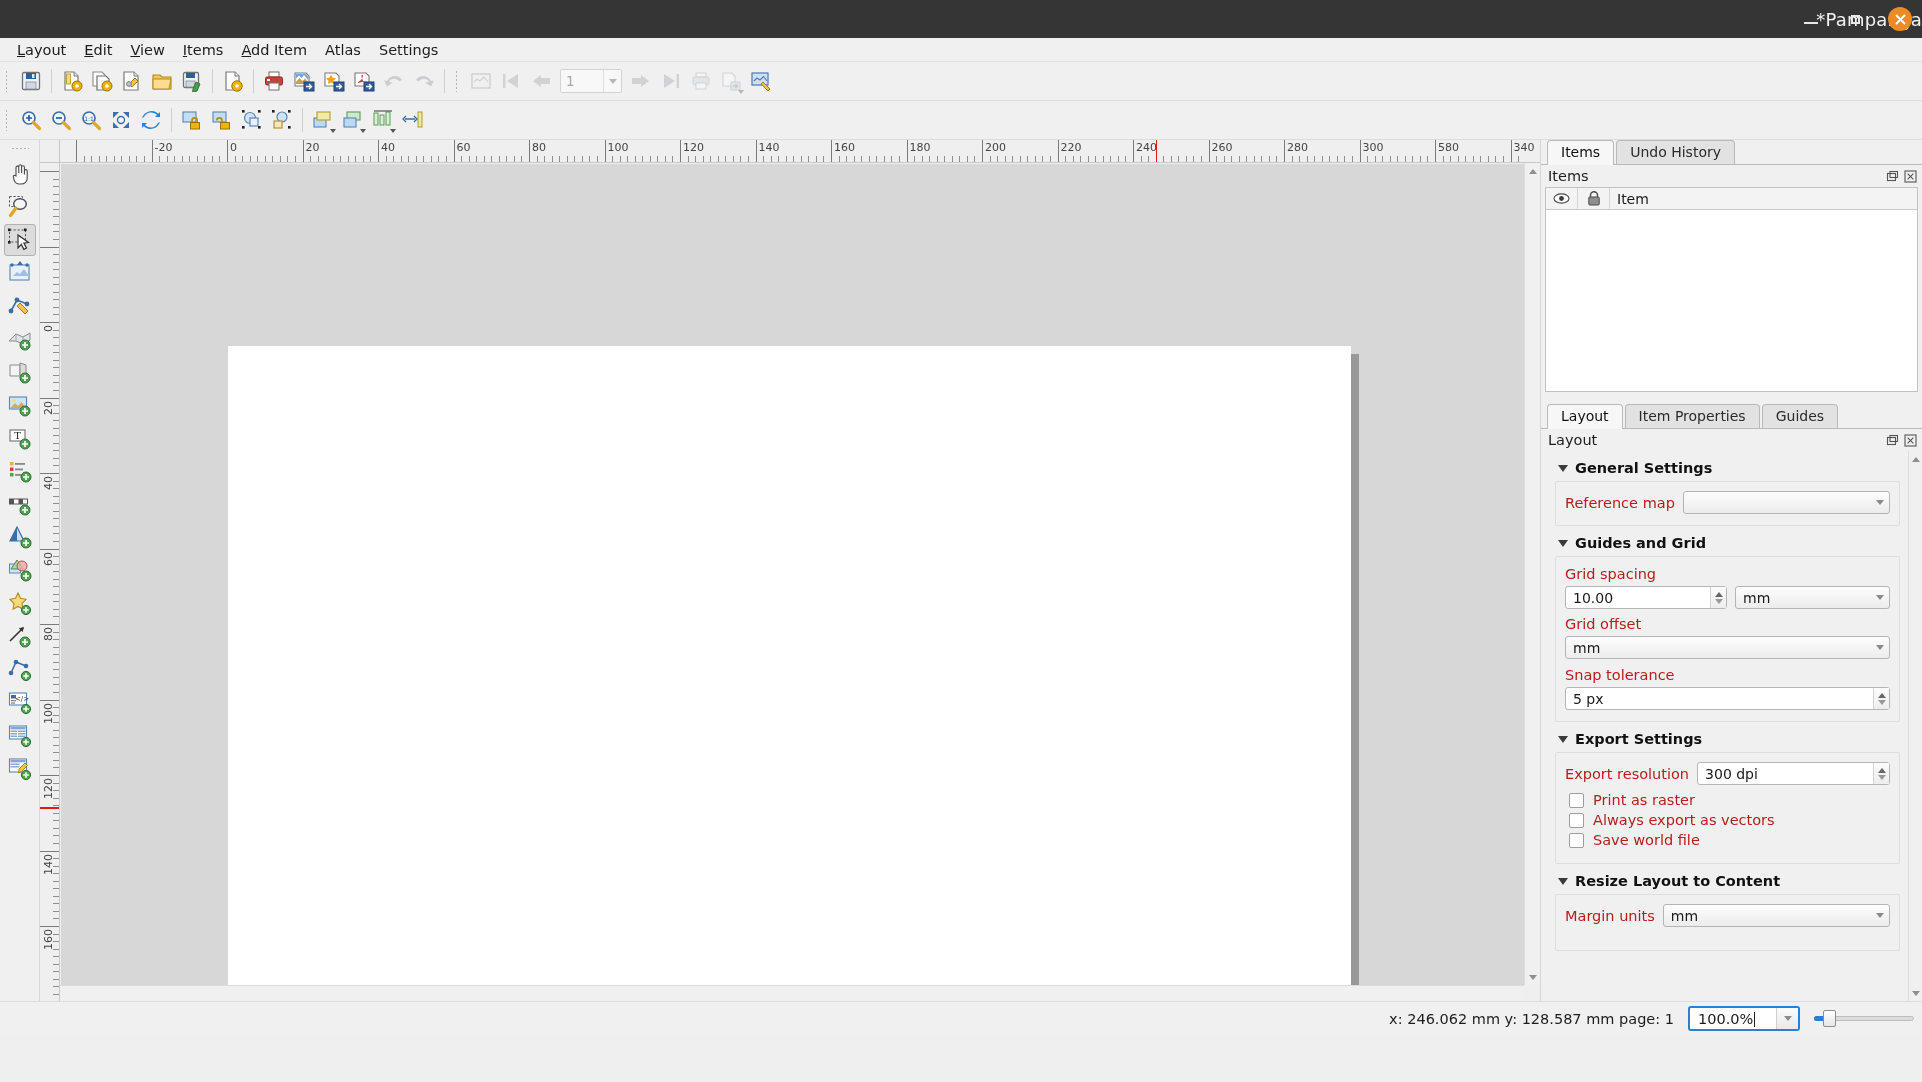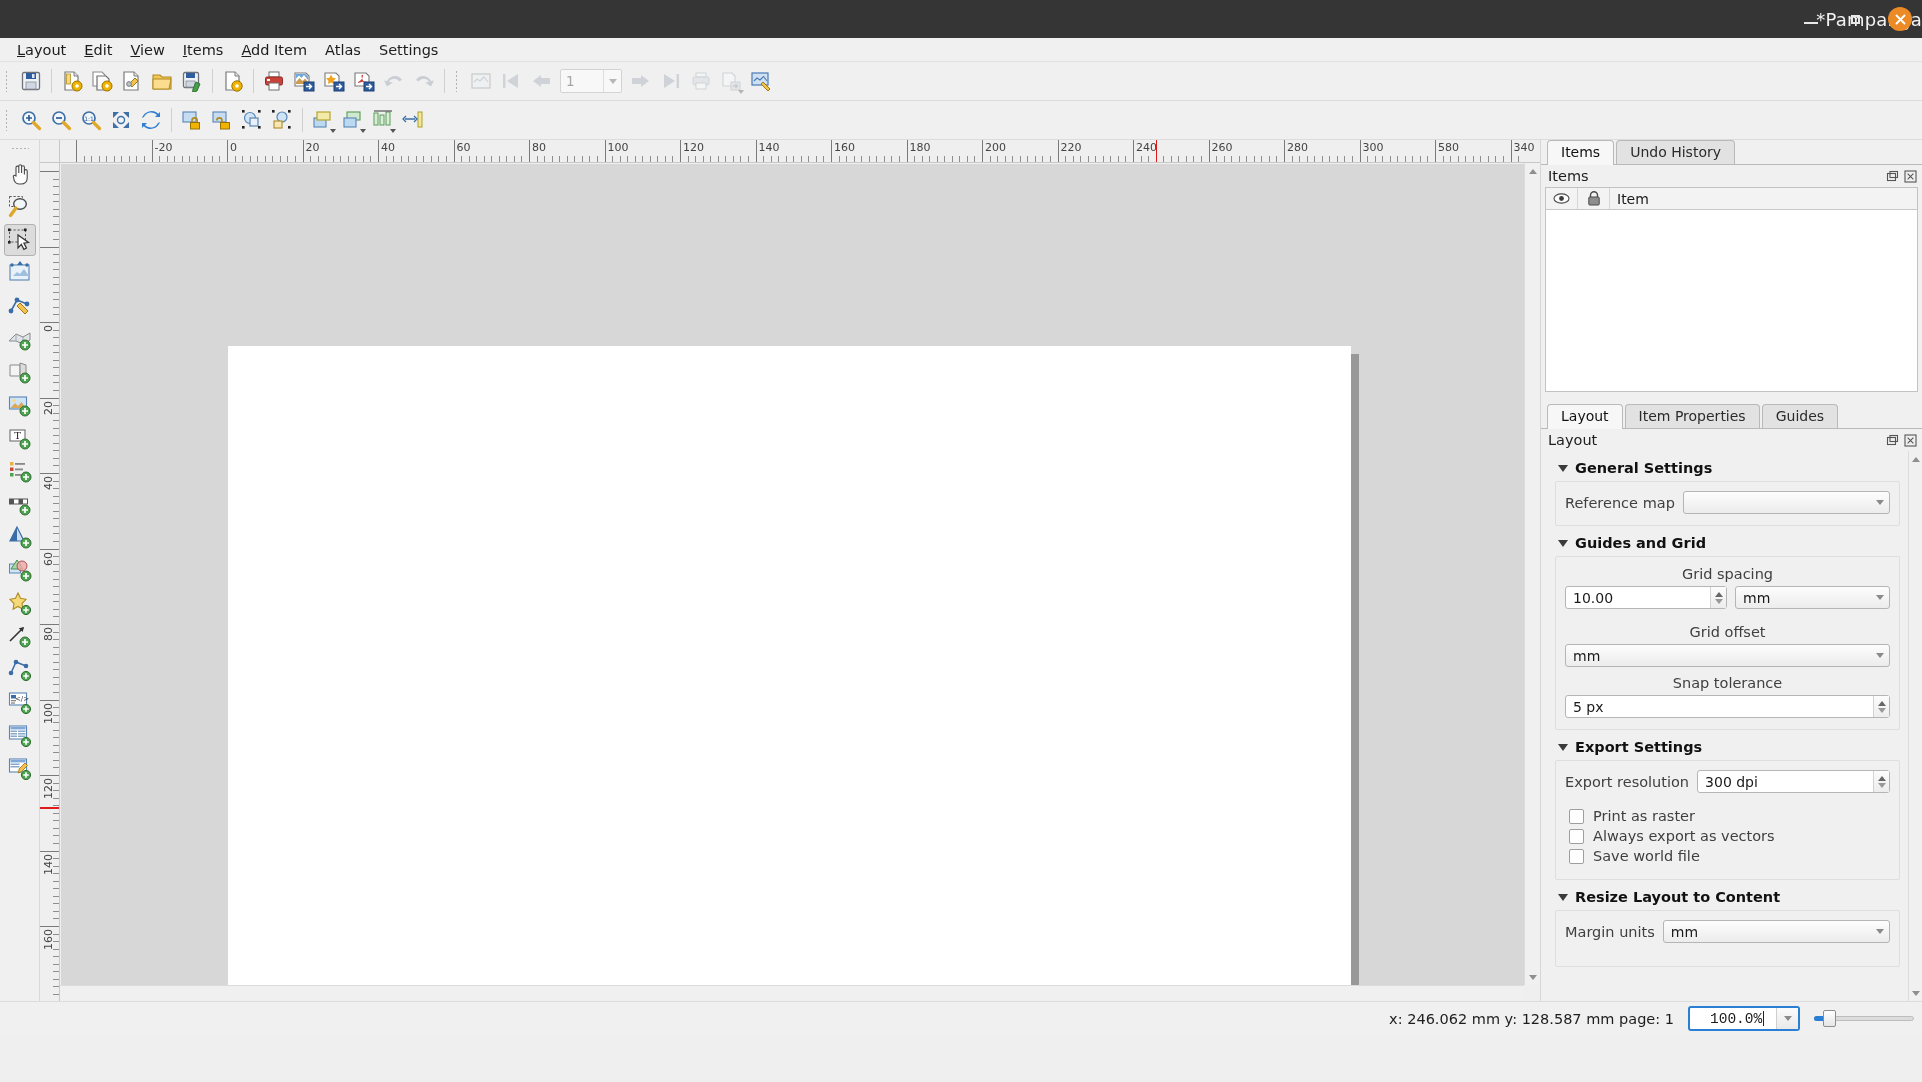--- a/index.html
+++ b/index.html
@@ -94,39 +94,39 @@
   .ithead .c{ display:flex;align-items:center;justify-content:center;height:100%; border-right:1px solid #d6d6d6;}
   .ithead .c.item{ justify-content:flex-start; padding-left:7px; flex:1; border-right:none;}
 
   .props{ flex:1; overflow:hidden; position:relative; }
   .propscroll{ position:absolute; inset:0 14px 0 0; overflow:hidden; padding:0 6px 0 8px;}
   .propsbar{ position:absolute; right:0; top:0; bottom:0; width:14px; background:#f0f0f0; border-left:1px solid #dcdcdc;}
   .section{ margin-top:9px; }
   .sechdr{ display:flex; align-items:center; gap:7px; font-weight:bold; font-size:14.5px; padding-left:9px; color:#111;}
   .sectri{ width:0;height:0;border-left:5px solid transparent;border-right:5px solid transparent;border-top:7px solid #3a3a3a;}
   .secbody{ border:1px solid #dedede; border-radius:2px; margin:5px 2px 0 6px; padding:9px 9px 11px;}
-  .row{ display:flex; align-items:center; gap:8px; margin-bottom:15px;}
-  .lbl{ font-size:14.5px; color:#404040;text-align:center; }
+  .row{ display:flex; align-items:center; gap:8px; margin-bottom:7px;}
+  .lbl{ font-size:14.5px; color:#b91c1c; }
   .combo{ flex:1; height:23px; border:1px solid #b5b5b5; border-radius:3px;
           background:linear-gradient(#fdfdfd,#ececec); display:flex; align-items:center; padding:0 5px 0 7px; font-size:14px;}
   .combo .sp{ flex:1;}
   .spin{ height:23px; border:1px solid #b5b5b5; border-radius:3px; background:#fff; display:flex; align-items:center; font-size:14px; padding-left:7px; position:relative;}
   .spin .val{ flex:1; }
   .spinarrows{ width:16px; height:100%; border-left:1px solid #d2d2d2; display:flex; flex-direction:column; align-items:center; justify-content:center; gap:2px; background:linear-gradient(#fcfcfc,#ededed);}
   .sa{ width:0;height:0;}
   .sa.up{ border-left:4px solid transparent;border-right:4px solid transparent;border-bottom:5px solid #666;}
   .sa.down{ border-left:4px solid transparent;border-right:4px solid transparent;border-top:5px solid #999;}
   .cbrow{ display:flex; align-items:center; gap:9px; margin:4px 0 4px 4px;}
   .cbox{ width:15px;height:15px;border:1px solid #9e9e9e; background:#fff; border-radius:2px; flex:none;}
 
   
   .status{ height:34px; background:#f0f0f0; border-top:1px solid #dcdcdc; display:flex; align-items:center; justify-content:flex-end; padding-right:8px; gap:14px;}
   .statustxt{ font-size:14.5px; color:#1d1d1d;}
   .zoomcombo{ width:112px; height:25px; border:2px solid #2a7fd4; border-radius:3px; background:#fff; display:flex; align-items:center; font-size:14.5px;}
-  .zoomcombo .zv{ padding-left:20px; flex:1; position:relative;font-family:Liberation Mono, monospace;}
+  .zoomcombo .zv{ padding-left:8px; flex:1; position:relative;}
   .zoomcombo .zv::after{ content:""; display:inline-block; width:1px;height:15px;background:#222; margin-left:1px; vertical-align:-3px;}
   .zoomcombo .zdd{ width:22px; height:100%; border-left:1px solid #cfcfcf; display:flex;align-items:center;justify-content:center; background:linear-gradient(#fbfbfb,#e9e9e9);}
   .zslider{ width:100px; height:18px; display:flex; align-items:center; position:relative;}
   .ztrack{ position:absolute; left:0; right:0; height:5px; background:#dcdcdc; border:1px solid #bdbdbd; border-radius:3px;}
   .zfill{ position:absolute; left:0; width:12px; height:5px; background:#2a7fd4; border-radius:3px 0 0 3px;}
   .zhandle{ position:absolute; left:9px; width:13px; height:17px; background:linear-gradient(#ffffff,#e6e6e6); border:1px solid #8d8d8d; border-radius:2px;}
 </style>
 </head>
 <body>
 

